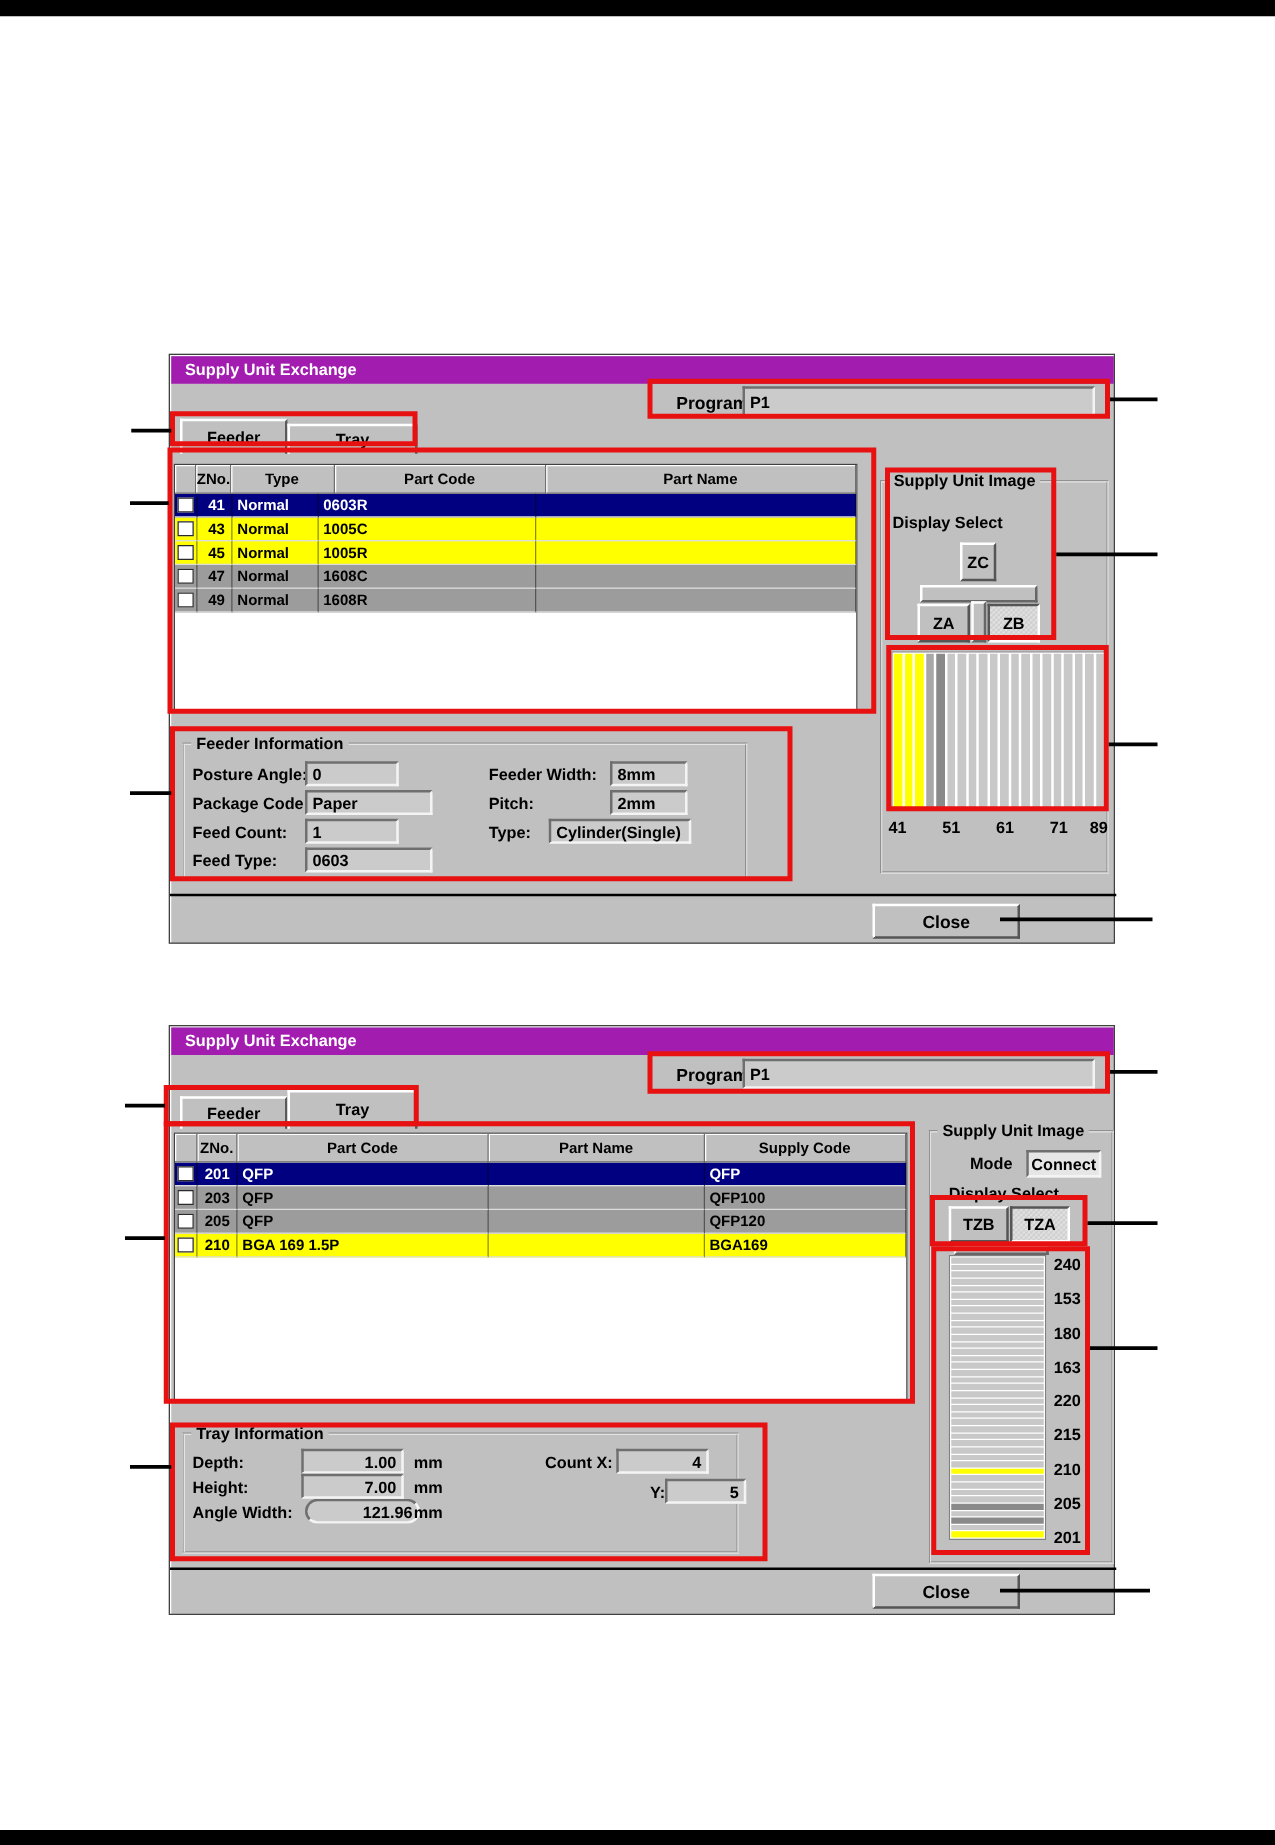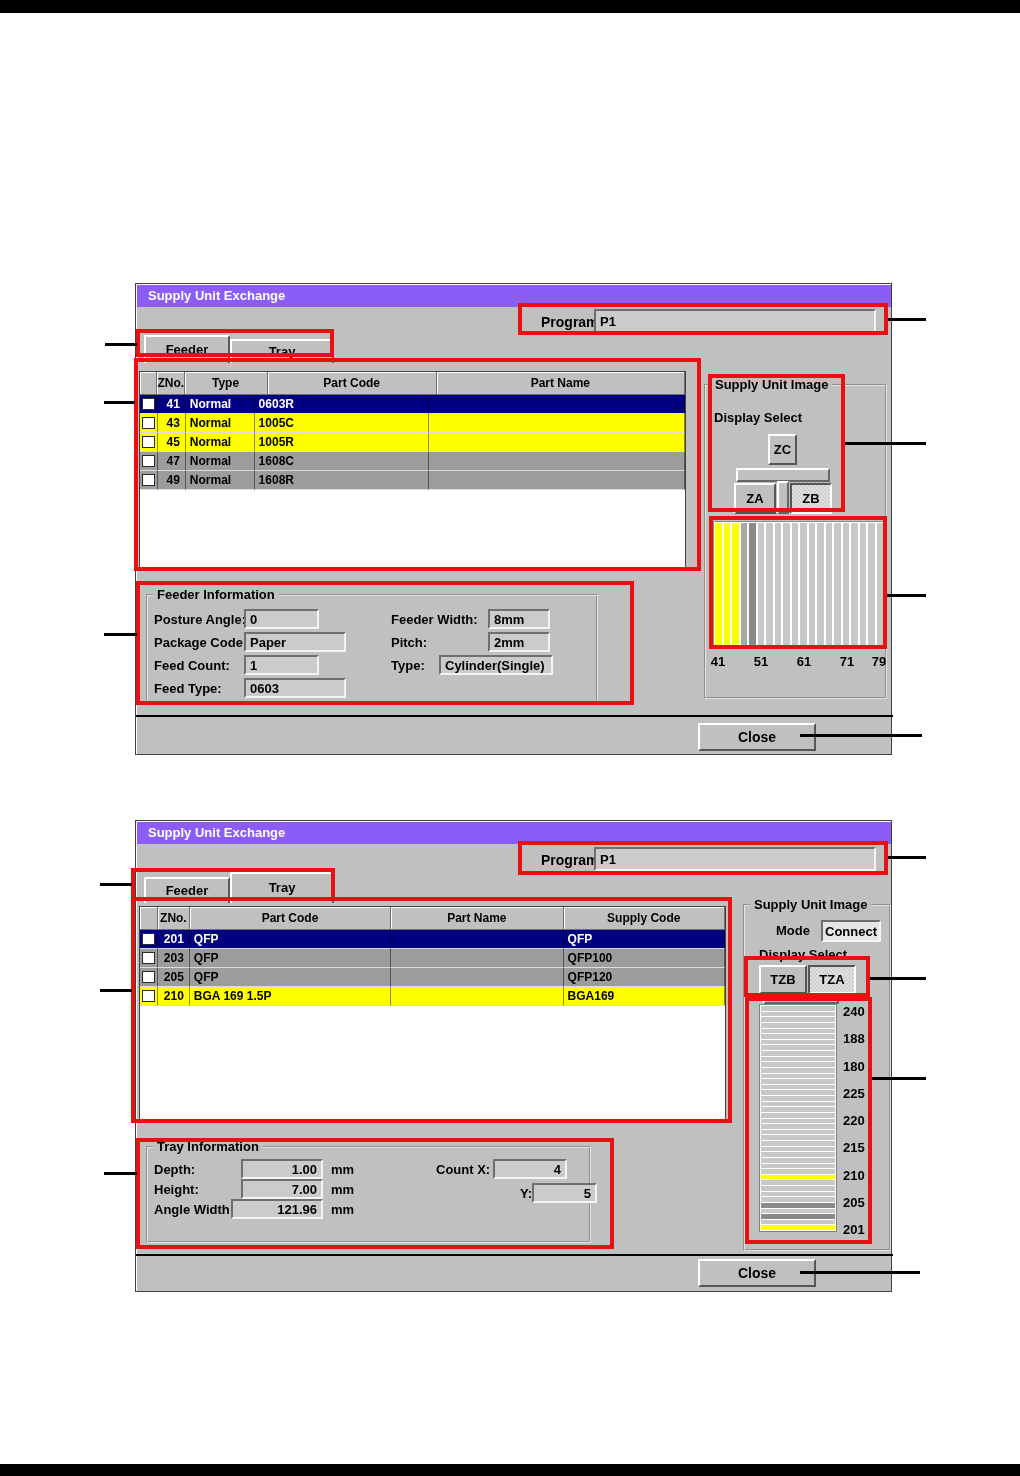--- a/index.html
+++ b/index.html
@@ -3,21 +3,21 @@
 <meta charset="utf-8">
 <style>
   * { box-sizing: border-box; margin: 0; padding: 0; }
   body { font-family: "Liberation Sans", sans-serif; font-weight: bold; }
   .page { position: relative; width: 1020px; height: 1476px; background: #ffffff; overflow: hidden; }
   .blackbar { position: absolute; left: 0; width: 1020px; background: #000; }
 
   .dialog { position: absolute; width: 757px; height: 472px; background: #c0c0c0;
             border: 1px solid #404040; box-shadow: inset 1px 1px 0 #ffffff; }
   .titlebar { position: absolute; left: 1px; top: 1px; width: 754px; height: 22px;
-              background: #8b5cf6; color: #fff; font-size: 13px; line-height: 22px; padding-left: 11px; }
+              background: #a21caf; color: #fff; font-size: 13px; line-height: 22px; padding-left: 11px; }
   .lbl { position: absolute; font-size: 13px; color: #000; white-space: nowrap; }
   .lbl.big { font-size: 14px; }
   .field { position: absolute; background: #cbcbcb; display: flex; align-items: center;
            border-top: 2px solid #6f6f6f; border-left: 2px solid #6f6f6f;
            border-bottom: 2px solid #f4f4f4; border-right: 2px solid #f4f4f4;
            font-size: 13px; padding-left: 4px; }
   .field.r { justify-content: flex-end; padding-right: 4px; }
   .field.white { background: #e6e6e6; justify-content: center; padding: 0; }
 
   .tab { position: absolute; background: #c0c0c0; text-align: center; font-size: 13px;
@@ -176,21 +176,21 @@
           <div class="slot" style="background: rgb(200, 200, 200);"></div>
           <div class="slot" style="background: rgb(200, 200, 200);"></div>
           <div class="slot" style="background: rgb(200, 200, 200);"></div>
           <div class="slot" style="background: rgb(200, 200, 200);"></div>
         </div>
       <div id="feeder-ticks" style="position:absolute;left:7px;top:268px;width:172px;height:16px">
           <div class="tick" style="left: 5px; top: 0px;">41</div>
           <div class="tick" style="left: 48px; top: 0px;">51</div>
           <div class="tick" style="left: 91px; top: 0px;">61</div>
           <div class="tick" style="left: 134px; top: 0px;">71</div>
-          <div class="tick" style="left: 166px; top: 0px;">79</div>
+          <div class="tick" style="left: 166px; top: 0px;">89</div>
         </div>
     </div>
 
     <div class="sep" style="top:431px"></div>
     <div class="btn" style="left:562px;top:439px;width:118px;height:28px;line-height:24px;font-size:14px">Close</div>
   </div>
 
   <div class="dialog" style="left:135px;top:820px">
     <div class="titlebar">Supply Unit Exchange</div>
 
@@ -241,21 +241,21 @@
     <div class="groupbox" style="left:10px;top:325px;width:445px;height:97px">
       <div class="legend">Tray Information</div>
       <div id="tray-info-fields" style="position:absolute;left:0;top:0;right:0;bottom:0">
           <div class="lbl" style="left: 6px; top: 14px;">Depth:</div>
           <div class="field r" style="left: 93px; top: 11px; width: 82px; height: 20px;">1.00</div>
           <div class="lbl" style="left: 183px; top: 14px;">mm</div>
           <div class="lbl" style="left: 6px; top: 34px;">Height:</div>
           <div class="field r" style="left: 93px; top: 31px; width: 82px; height: 20px;">7.00</div>
           <div class="lbl" style="left: 183px; top: 34px;">mm</div>
           <div class="lbl" style="left: 6px; top: 54px;">Angle Width:</div>
-          <div class="field r" style="left: 83px; top: 51px; width: 92px; height: 20px;">121.96</div>
+          <div class="field r" style="left: 96px; top: 51px; width: 92px; height: 20px; border-radius: 10px;">121.96</div>
           <div class="lbl" style="left: 183px; top: 54px;">mm</div>
           <div class="lbl" style="left: 288px; top: 14px;">Count X:</div>
           <div class="field r" style="left: 345px; top: 11px; width: 74px; height: 20px;">4</div>
           <div class="lbl" style="left: 372px; top: 38px;">Y:</div>
           <div class="field r" style="left: 384px; top: 35px; width: 65px; height: 20px;">5</div>
         </div>
     </div>
 
     <div class="groupbox" style="left:607px;top:83px;width:148px;height:347px">
       <div class="legend">Supply Unit Image</div>
@@ -302,23 +302,23 @@
           <div class="slat" style="background: rgb(200, 200, 200);"></div>
           <div class="slat" style="background: rgb(200, 200, 200);"></div>
           <div class="slat" style="background: rgb(138, 138, 138);"></div>
           <div class="slat" style="background: rgb(200, 200, 200);"></div>
           <div class="slat" style="background: rgb(138, 138, 138);"></div>
           <div class="slat" style="background: rgb(200, 200, 200);"></div>
           <div class="slat" style="background: rgb(255, 255, 0);"></div>
         </div>
       <div id="tray-scale" style="position:absolute;left:98px;top:98px;width:40px;height:230px">
           <div class="scale" style="top: 0px;">240</div>
-          <div class="scale" style="top: 27px;">188</div>
+          <div class="scale" style="top: 27px;">153</div>
           <div class="scale" style="top: 55px;">180</div>
-          <div class="scale" style="top: 82px;">225</div>
+          <div class="scale" style="top: 82px;">163</div>
           <div class="scale" style="top: 109px;">220</div>
           <div class="scale" style="top: 136px;">215</div>
           <div class="scale" style="top: 164px;">210</div>
           <div class="scale" style="top: 191px;">205</div>
           <div class="scale" style="top: 218px;">201</div>
         </div>
     </div>
 
     <div class="sep" style="top:433px"></div>
     <div class="btn" style="left:562px;top:438px;width:118px;height:28px;line-height:24px;font-size:14px">Close</div>

